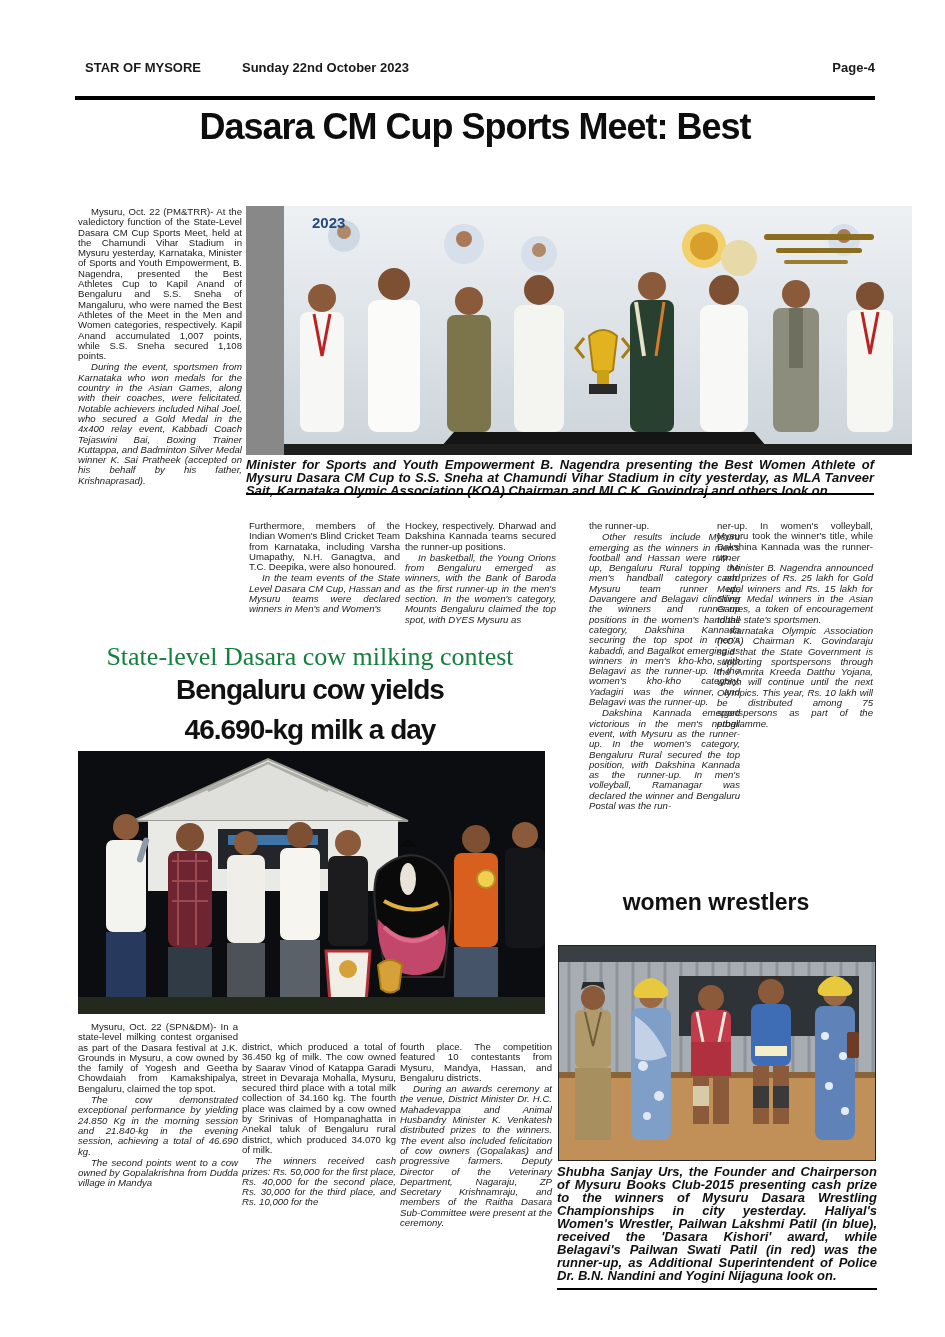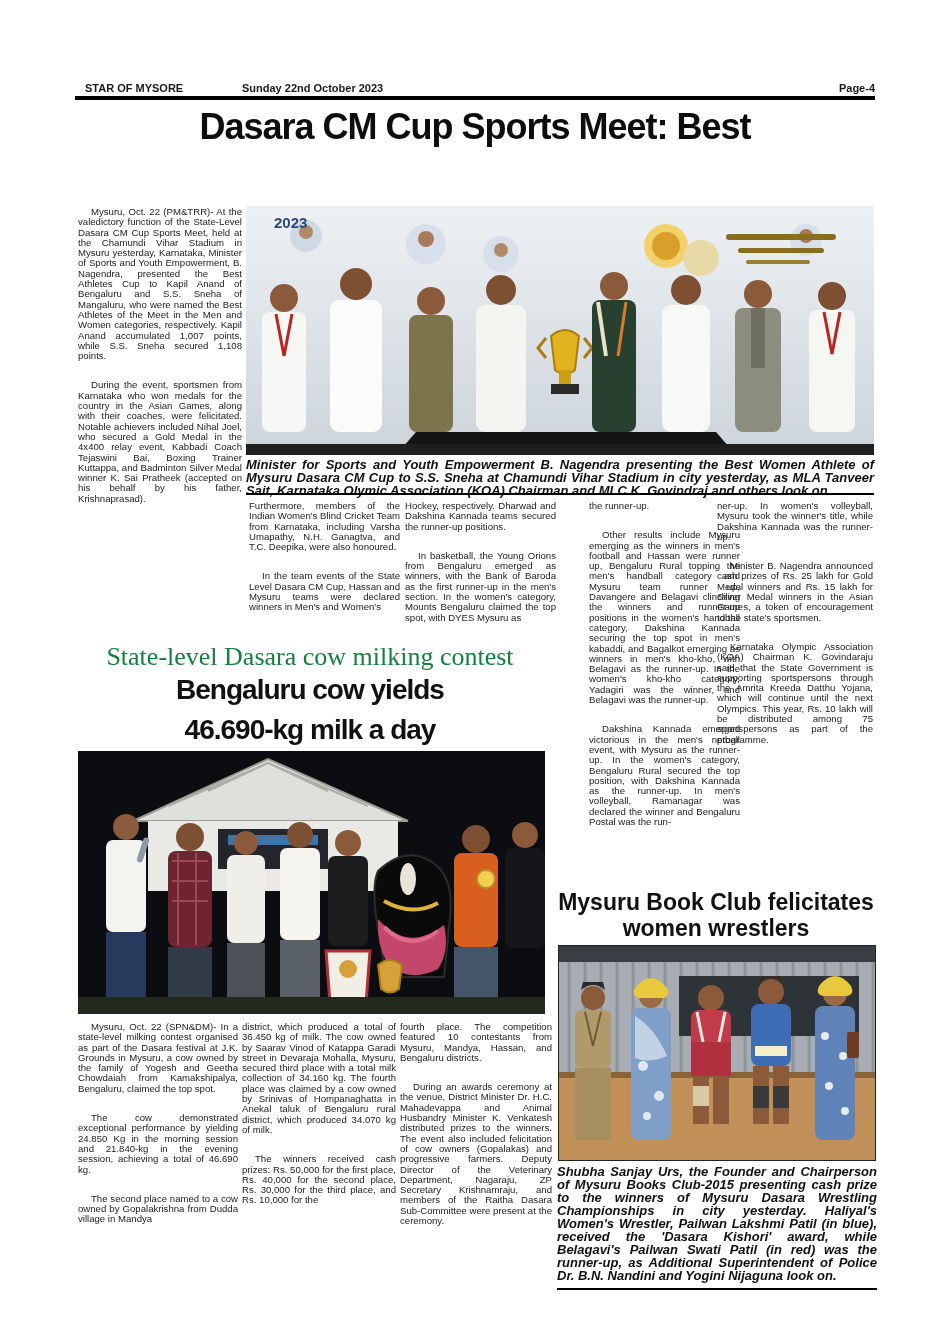--- a/index.html
+++ b/index.html
@@ -2,39 +2,39 @@
 <html><head>
 <meta charset="utf-8">
 <style>
   html,body{margin:0;padding:0;background:#e9e9e9;}
   .page{
     position:relative;width:945px;height:1337px;margin:0 auto;
     background:#ffffff;overflow:hidden;
     font-family:"Liberation Sans", sans-serif;color:#1a1a1a;
   }
   
-  .masthead{position:absolute;top:82px;left:85px;width:790px;height:18px;font-weight:bold;font-size:11px;}
+  .masthead{position:absolute;top:60px;left:85px;width:790px;height:18px;font-weight:bold;font-size:13px;}
   .mast-paper{position:absolute;left:0;top:0;}
   .mast-date{position:absolute;left:157px;top:0;}
   .mast-page{position:absolute;right:0;top:0;text-align:center;}
   .mast-rule{position:absolute;top:96px;left:75px;width:800px;height:4px;background:#000;}
   
   .headline1{position:absolute;top:102px;left:70px;width:810px;text-align:center;
     font-weight:bold;font-size:36px;line-height:49px;letter-spacing:-1px;color:#0d0d0d;}
   .kicker{position:absolute;top:644px;left:75px;width:470px;text-align:center;
     font-family:"Liberation Serif", serif;color:#15803d;font-size:26px;line-height:26px;}
   .headline2{position:absolute;top:670px;left:70px;width:480px;text-align:center;
     font-weight:bold;font-size:28px;line-height:40px;letter-spacing:-1px;color:#111;}
   .headline3{position:absolute;top:889px;left:555px;width:322px;text-align:center;
     font-weight:bold;font-size:23px;line-height:26px;color:#111;}
   
   .col{position:absolute;font-size:9.6px;line-height:10.3px;text-align:justify;color:#222;}
   .col p{margin:0;padding:0;text-indent:13px;}
-  .col p.noindent{text-indent:0;}
-  .col p + p{margin-top:19px;}
+  .col p.noindent{text-indent:0;margin-top:20px;}
+  .col p + p{margin-top:1px;font-style:italic;}
   
   .caption{position:absolute;font-weight:bold;font-style:italic;font-size:13px;line-height:13px;text-align:justify;color:#111;}
   .rule2{position:absolute;height:2px;background:#000;}
   .photo{position:absolute;overflow:hidden;background:#888;}
   .photo svg{display:block;}
   .photo3-frame{border:1px solid #222;}
 </style>
 </head>
 <body>
 
@@ -49,21 +49,21 @@
 
   <div class="headline1">
     <div>Dasara CM Cup Sports Meet: Best</div>
   </div>
 
   <div class="col" style="left:78px;top:207px;width:164px;">
     <p>Mysuru, Oct. 22 (PM&amp;TRR)- At the valedictory function of the State-Level Dasara CM Cup Sports Meet, held at the Chamundi Vihar Stadium in Mysuru yesterday, Karnataka, Minister of Sports and Youth Empowerment, B. Nagendra, presented the Best Athletes Cup to Kapil Anand of Bengaluru and S.S. Sneha of Mangaluru, who were named the Best Athletes of the Meet in the Men and Women categories, respectively. Kapil Anand accumulated 1,007 points, while S.S. Sneha secured 1,108 points.</p>
     <p>During the event, sportsmen from Karnataka who won medals for the country in the Asian Games, along with their coaches, were felicitated. Notable achievers included Nihal Joel, who secured a Gold Medal in the 4x400 relay event, Kabbadi Coach Tejaswini Bai, Boxing Trainer Kuttappa, and Badminton Silver Medal winner K. Sai Pratheek (accepted on his behalf by his father, Krishnaprasad).</p>
   </div>
 
-  <div class="photo" style="left:246px;top:206px;width:628px;height:249px;">
+  <div class="photo" style="left:246px;top:206px;width:628px;height:249px;padding-left:38px;">
     <svg width="628" height="249" viewBox="0 0 628 249">
       <defs>
         <linearGradient id="bg1" x1="0" y1="0" x2="0" y2="1">
           <stop offset="0" stop-color="#eef1f4"></stop>
             <stop offset="1" stop-color="#ccd4da"></stop>
         </linearGradient>
       </defs>
       <rect width="628" height="249" fill="url(#bg1)"></rect>
 
       <circle cx="60" cy="30" r="16" fill="#cfd9e4"></circle>
@@ -200,33 +200,32 @@
       <circle cx="270" cy="218" r="9" fill="#d7a13a"></circle>
       <path d="M300 214 q12 -10 24 0 l-3 24 q-9 7 -18 0 z" fill="#d7a13a" stroke="#a87d10" stroke-width="2"></path>
 
       <rect x="0" y="246" width="467" height="17" fill="#23291c"></rect>
     </svg>
   </div>
 
   <div class="col" style="left:78px;top:1022px;width:160px;">
     <p>Mysuru, Oct. 22 (SPN&amp;DM)- In a state-level milking contest organised as part of the Dasara festival at J.K. Grounds in Mysuru, a cow owned by the family of Yogesh and Geetha Chowdaiah from Kamakshipalya, Bengaluru, claimed the top spot.</p>
     <p>The cow demonstrated exceptional performance by yielding 24.850 Kg in the morning session and 21.840-kg in the evening session, achieving a total of 46.690 kg.</p>
-    <p>The second place named to a cow owned by Gopalakrishna from Dudda village in Mandya</p>
+    <p>The second points went to a cow owned by Gopalakrishna from Dudda village in Mandya</p>
   </div>
   <div class="col" style="left:242px;top:1022px;width:154px;">
     <p class="noindent">district, which produced a total of 36.450 kg of milk. The cow owned by Saarav Vinod of Katappa Garadi street in Devaraja Mohalla, Mysuru, secured third place with a total milk collection of 34.160 kg. The fourth place was claimed by a cow owned by Srinivas of Hompanaghatta in Anekal taluk of Bengaluru rural district, which produced 34.070 kg of milk.</p>
     <p>The winners received cash prizes: Rs. 50,000 for the first place, Rs. 40,000 for the second place, Rs. 30,000 for the third place, and Rs. 10,000 for the</p>
   </div>
   <div class="col" style="left:400px;top:1022px;width:152px;">
     <p class="noindent">fourth place. The competition featured 10 contestants from Mysuru, Mandya, Hassan, and Bengaluru districts.</p>
     <p>During an awards ceremony at the venue, District Minister Dr. H.C. Mahadevappa and Animal Husbandry Minister K. Venkatesh distributed prizes to the winners. The event also included felicitation of cow owners (Gopalakas) and progressive farmers. Deputy Director of the Veterinary Department, Nagaraju, ZP Secretary Krishnamraju, and members of the Raitha Dasara Sub-Committee were present at the ceremony.</p>
   </div>
 
   <div class="headline3">
-    <div>Mysuru Book Club felicitates</div>
     <div>women wrestlers</div>
   </div>
 
   <div class="photo photo3-frame" style="left:558px;top:945px;width:316px;height:214px;">
     <svg width="316" height="214" viewBox="0 0 316 214">
       <rect width="316" height="214" fill="#a7adb2"></rect>
 
       <g stroke="#8d949a" stroke-width="3">
         <path d="M10 0 V130 M26 0 V130 M42 0 V130 M58 0 V130 M74 0 V130 M90 0 V130 M106 0 V130 M122 0 V130 M138 0 V130 M154 0 V130 M170 0 V130 M186 0 V130 M202 0 V130 M218 0 V130 M234 0 V130 M250 0 V130 M266 0 V130 M282 0 V130 M298 0 V130 M314 0 V130"></path>
       </g>

